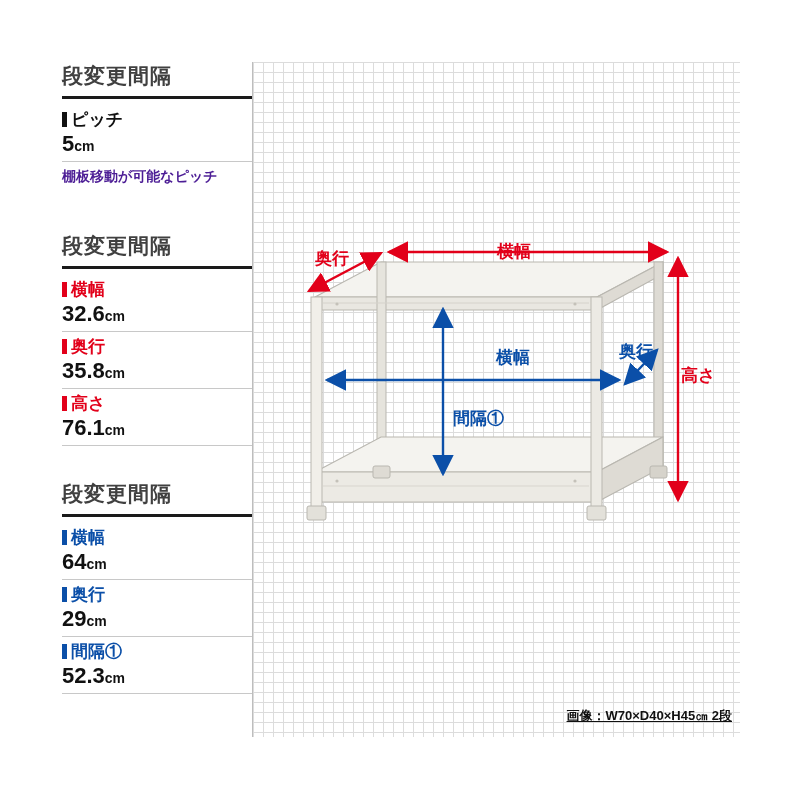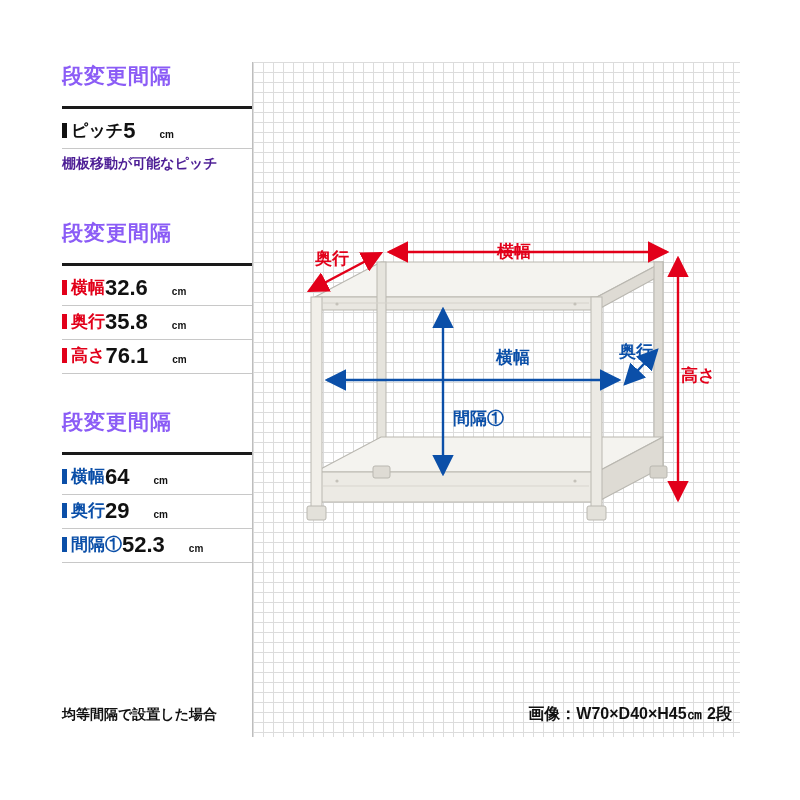--- a/index.html
+++ b/index.html
@@ -25,36 +25,37 @@
     position: absolute;
     left: 62px;
     top: 62px;
     width: 190px;
     height: 675px;
   }
 
   .sec-title {
     font-size: 21px;
     font-weight: bold;
-    color: #8b5cf6;
+    color: #404040;
     letter-spacing: 1px;
-    padding-bottom: 16px;
+    padding-bottom: 6px;
   }
   .sec-rule {
     border-bottom: 3px solid #1a1a1a;
     width: 100%;
     margin-bottom: 6px;
   }
 
   .row {
     display: flex;
     align-items: baseline;
     justify-content: flex-start;
     border-bottom: 1px solid #c8c8c8;
     padding: 3px 0 4px 0;
+    flex-direction: column;
   }
   .row:last-child { }
 
   .label {
     display: flex;
     align-items: center;
     font-size: 17px;
     font-weight: bold;
     color: #111;
     white-space: nowrap;
@@ -71,23 +72,22 @@
   .label.blue { color: #0b4fa8; }
   .label.blue .tick { background: #0b4fa8; }
 
   .value {
     font-size: 22px;
     font-weight: bold;
     color: #111;
     white-space: nowrap;
   }
   .value .unit {
-    font-size: 10px;
-    font-weight: bold;
-    padding-left: 24px;
+    font-size: 14px;
+    font-weight: bold;
   }
 
   .note {
     font-size: 14px;
     font-weight: bold;
     color: #4c1d95;
     padding-top: 6px;
     letter-spacing: 0px;
   }
 
@@ -113,23 +113,24 @@
     background:
       repeating-linear-gradient(to right, #dcdcdc 0px, #dcdcdc 1px, transparent 1px, transparent 10px),
       repeating-linear-gradient(to bottom, #dcdcdc 0px, #dcdcdc 1px, transparent 1px, transparent 10px),
       #ffffff;
     border-left: 1px solid #bdbdbd;
   }
   .figure-caption {
     position: absolute;
     right: 8px;
     bottom: 12px;
-    font-size: 16px;
+    font-size: 13px;
     font-weight: bold;
     color: #111;
+    text-decoration: underline;
   }
 
   .svgwrap { position: absolute; left: 0; top: 0; }
 
   .dimlabel {
     position: absolute;
     font-size: 17px;
     font-weight: bold;
     white-space: nowrap;
   }
@@ -213,21 +214,20 @@
       <div class="row">
         <span class="label blue">
           <i class="tick"></i>
             <span>間隔①</span>
         </span>
         <span class="value"><span>52.3</span><span class="unit">cm</span></span>
       </div>
     </div>
   </div>
 
-  <div class="footnote">均等間隔で設置した場合</div>
 
   <div class="figure">
 
     <svg class="svgwrap" width="487" height="675" viewBox="0 0 487 675">
       <defs>
         <marker id="arrRed" markerWidth="9" markerHeight="9" refX="8" refY="4.5" orient="auto">
           <path d="M0,0 L9,4.5 L0,9 z" fill="#e2001a"></path>
         </marker>
         <marker id="arrRedS" markerWidth="9" markerHeight="9" refX="1" refY="4.5" orient="auto">
           <path d="M9,0 L0,4.5 L9,9 z" fill="#e2001a"></path>

